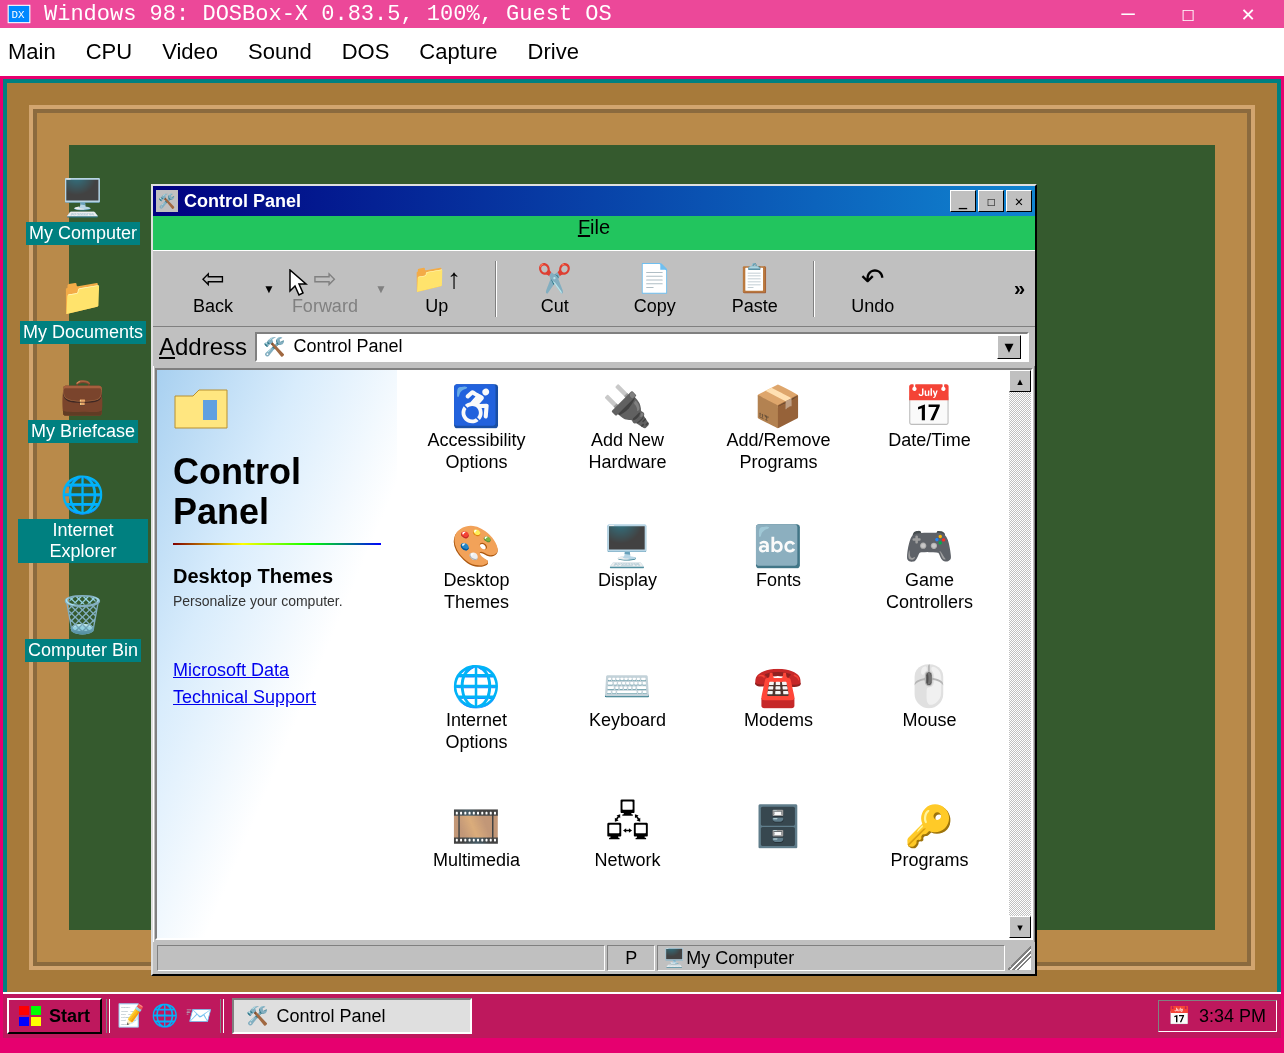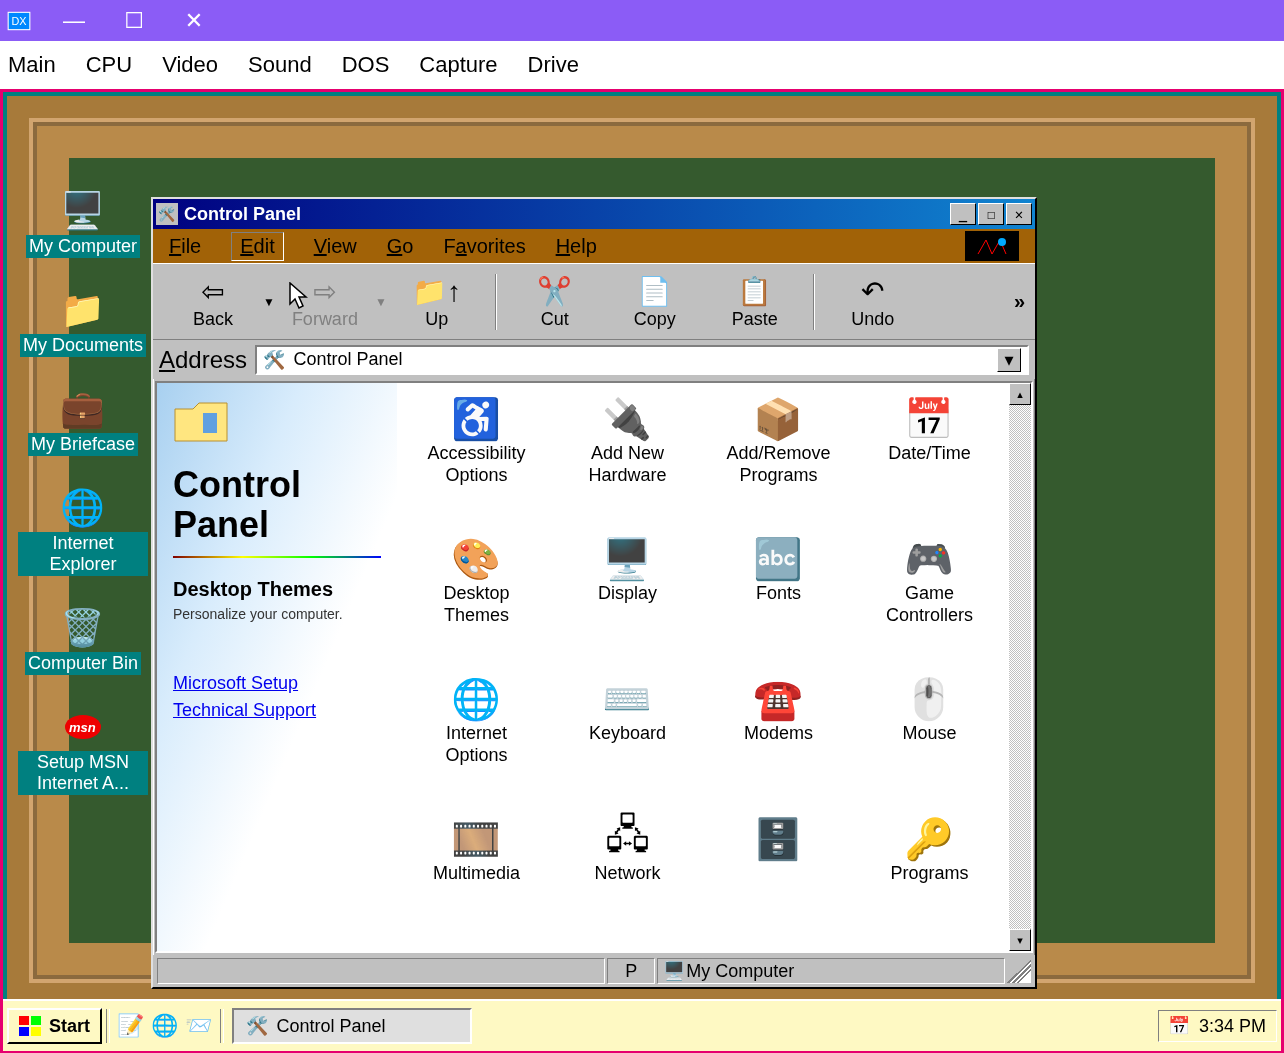--- a/index.html
+++ b/index.html
@@ -5,27 +5,28 @@
 * { box-sizing: border-box; margin: 0; padding: 0; }
 body {
   font-family: "MS Sans Serif", Tahoma, sans-serif;
   font-size: 11px;
   width: 1284px;
   height: 1053px;
   overflow: hidden;
   background: #e6006f;
 }
 .dosbox-titlebar {
-  height: 41px;
-  background: #8b5cf6;
+  height: 28px;
+  background: #ec4899;
   color: #fff;
   display: flex;
   align-items: center;
   padding: 0 6px;
   font-size: 22px;
+  font-family: Liberation Mono, monospace;
 }
 .dosbox-titlebar .tb-icon { width: 26px; height: 26px; margin-right: 12px; }
 .dosbox-titlebar .tb-title { flex: 1; }
 .dosbox-title-btn {
   width: 60px;
   height: 40px;
   display: flex;
   align-items: center;
   justify-content: center;
   color: #fff;
@@ -128,26 +129,27 @@
   background: #c0c0c0;
   border: 1px solid;
   border-color: #fff #000 #000 #fff;
   display:flex; align-items:center; justify-content:center;
   font-size: 14px; font-weight: bold; color:#000;
   font-family: "Marlett", monospace;
 }
 
 .win98-menubar {
   height: 34px;
-  background: #a16207;
+  background: #22c55e;
   display: flex;
   align-items: center;
   padding: 0 16px;
   font-size: 20px;
   gap: 30px;
+  flex-direction: column;
 }
 .win98-menubar .mnu { cursor: default; }
 .win98-menubar .mnu.pressed {
   border: 1px solid;
   border-color: #808080 #fff #fff #808080;
   padding: 2px 8px;
 }
 .win98-menubar .throbber {
   margin-left: auto;
   width: 54px; height: 30px;
@@ -275,22 +277,22 @@
 .status-pane.mid { flex:0.1; justify-content:center;}
 .status-pane.right { flex:1; }
 .resize-grip {
   width:24px; height:24px;
   background: linear-gradient(135deg, transparent 50%, #808080 50%, #808080 55%, #fff 55%, #fff 60%, #808080 60%, #808080 65%, #fff 65%, #fff 70%, #808080 70%, #808080 75%, #fff 75%);
 }
 
 .taskbar {
   position:absolute;
   left:0; right:0; bottom:0;
-  height: 52px;
-  background:#fef9c3;
+  height: 46px;
+  background:#be185d;
   border-top: 2px solid #fff;
   display:flex;
   align-items:center;
   padding: 2px 4px;
   font-size: 18px;
 }
 .start-btn {
   display:flex;align-items:center;gap:6px;
   border: 2px solid; border-color:#fff #000 #000 #fff;
   padding: 2px 10px;
@@ -327,20 +329,21 @@
 </head>
 <body>
 
 <div class="dosbox-titlebar">
   <span class="tb-icon">
     <svg viewBox="0 0 24 24">
         <rect x="2" y="4" width="20" height="16" fill="#08f" stroke="#fff"></rect>
         <text x="5" y="16" font-size="10" fill="#fff">DX</text>
       </svg>
   </span>
+  <span class="tb-title">Windows 98: DOSBox-X 0.83.5, 100%, Guest OS</span>
   <span class="dosbox-title-btn">—</span>
   <span class="dosbox-title-btn">☐</span>
   <span class="dosbox-title-btn">✕</span>
 </div>
 
 <div class="dosbox-menubar">
   <span>Main</span>
   <span>CPU</span>
   <span>Video</span>
   <span>Sound</span>
@@ -368,29 +371,20 @@
       <div class="dicon-img">💼</div>
       <div class="dicon-label">My Briefcase</div>
     </div>
     <div class="dicon">
       <div class="dicon-img">🌐</div>
       <div class="dicon-label">Internet Explorer</div>
     </div>
     <div class="dicon">
       <div class="dicon-img">🗑️</div>
       <div class="dicon-label">Computer Bin</div>
-    </div>
-    <div class="dicon">
-      <div class="dicon-img">
-          <svg width="40" height="28">
-            <ellipse cx="20" cy="14" rx="18" ry="12" fill="#e00"></ellipse>
-            <text x="6" y="19" fill="#fff" font-size="13" font-weight="bold" font-style="italic">msn</text>
-          </svg>
-        </div>
-      <div class="dicon-label">Setup MSN Internet A...</div>
     </div>
   </div>
 
   <div class="win98-window">
 
     <div class="win98-titlebar">
       <span class="tb-sysicon">🛠️</span>
       <span class="tb-txt">Control Panel</span>
       <div class="win98-tb-btns">
         <div class="win98-tb-btn">_</div>
@@ -465,21 +459,21 @@
         <div class="cp-folder-icon">
           <svg width="60" height="48">
               <path d="M2 10 L20 10 L26 4 L54 4 L54 42 L2 42 Z" fill="#ffe680" stroke="#b89030"></path>
               <rect x="30" y="14" width="14" height="20" fill="#60a0e0"></rect>
             </svg>
         </div>
         <div class="cp-title">Control Panel</div>
         <div class="cp-divider"></div>
         <div class="cp-info-head">Desktop Themes</div>
         <div class="cp-info-body">Personalize your computer.</div>
-        <a class="cp-link">Microsoft Setup</a>
+        <a class="cp-link">Microsoft Data</a>
         <a class="cp-link">Technical Support</a>
       </div>
 
       <div class="cp-icons" id="cp-grid">
           <div class="cp-item">
             <div class="ci-icon">♿</div>
             <div class="ci-label">Accessibility Options</div>
           </div>
           <div class="cp-item">
             <div class="ci-icon">🔌</div>

